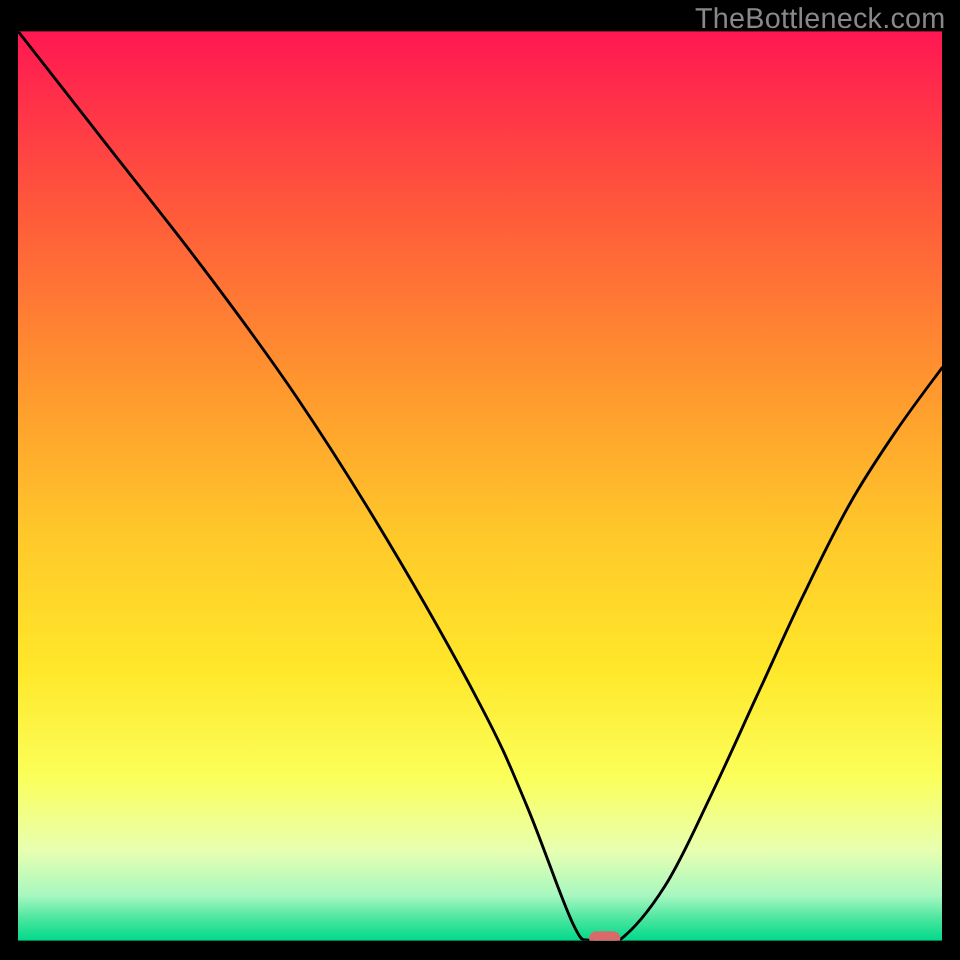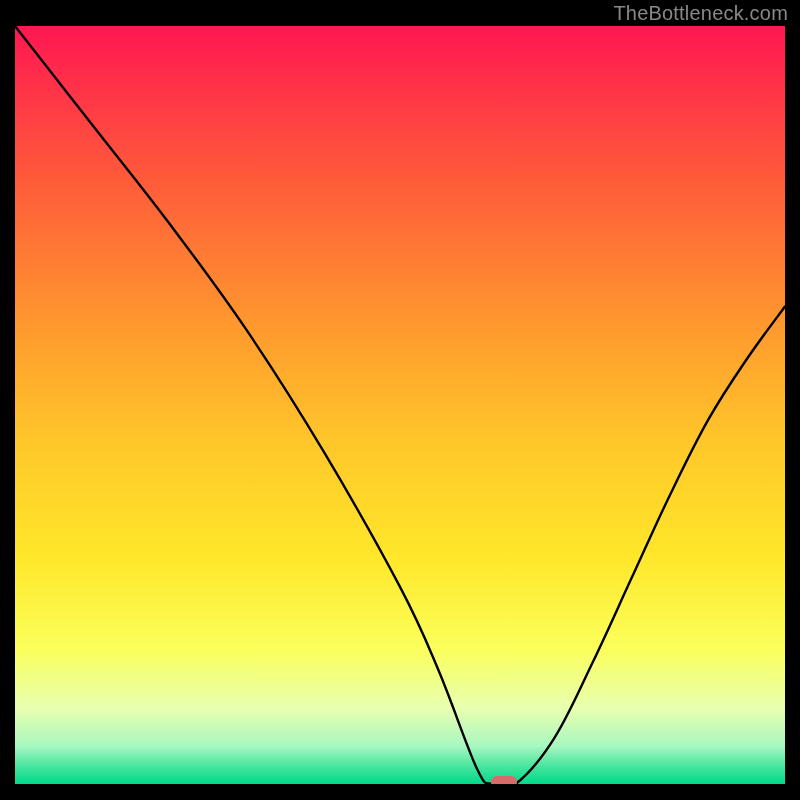--- a/index.html
+++ b/index.html
@@ -9,21 +9,21 @@
     height: 800px;
     background: #000;
     font-family: Arial, Helvetica, sans-serif;
     overflow: hidden;
   }
   .watermark {
     position: absolute;
     top: 2px;
     right: 12px;
     color: #888;
-    font-size: 20px;
+    font-size: 24px;
     font-weight: 400;
     z-index: 10;
     letter-spacing: 0.2px;
   }
   .frame {
     position: absolute;
     left: 15px;
     top: 26px;
     width: 770px;
     height: 758px;

